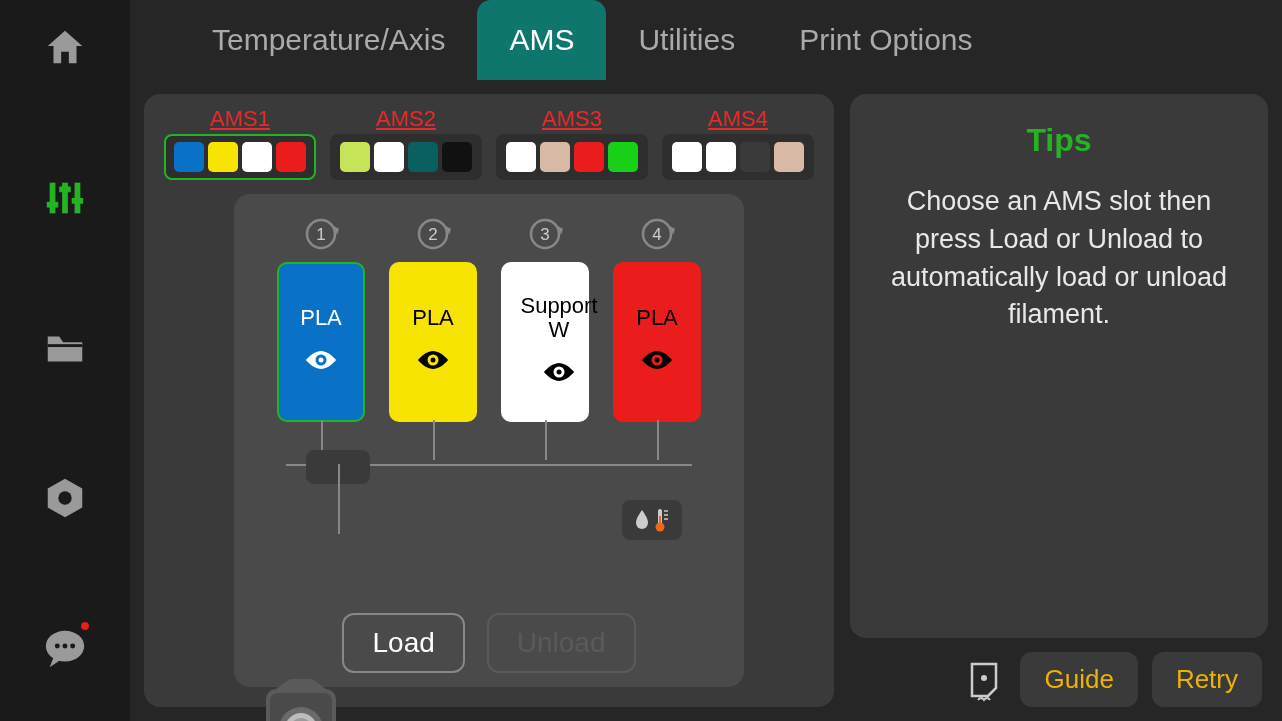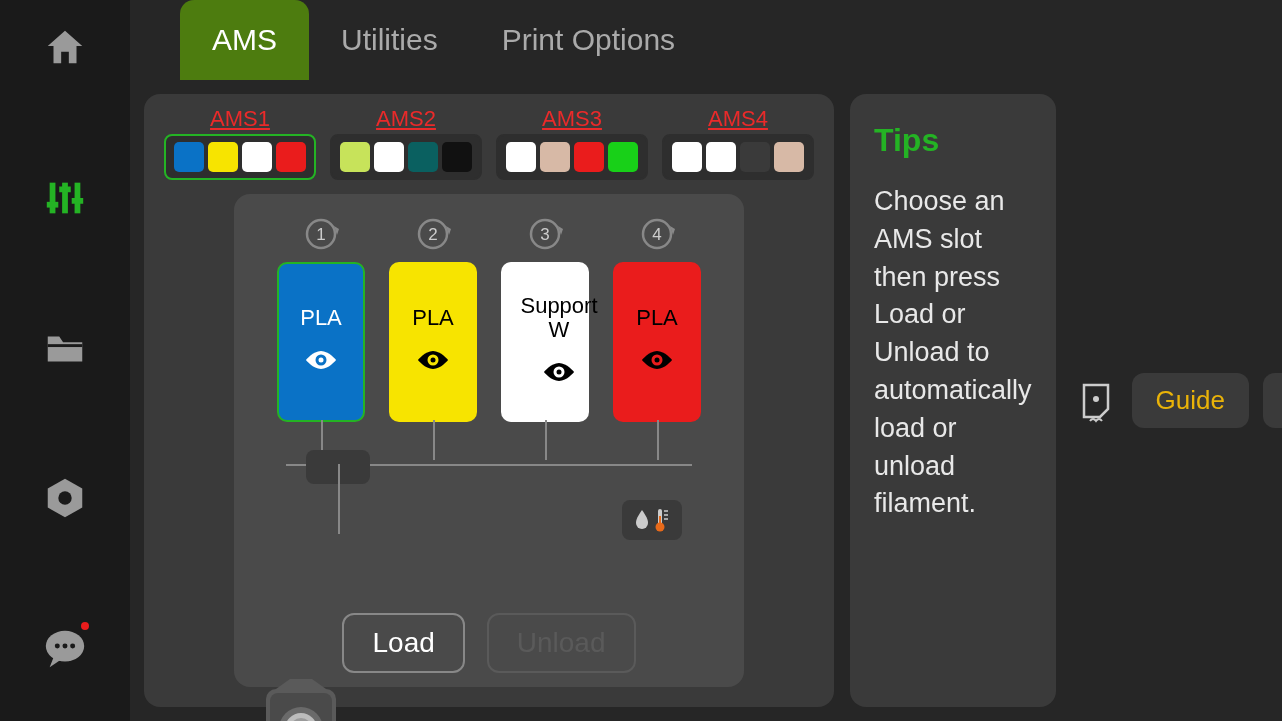--- a/index.html
+++ b/index.html
@@ -10,26 +10,26 @@
   .sidebar { width: 130px; background: #1a1a1a; display: flex; flex-direction: column; align-items: center; padding-top: 18px; gap: 90px; }
   .sidebar-item { width: 60px; height: 60px; display: flex; align-items: center; justify-content: center; cursor: pointer; position: relative; }
   .sidebar-item svg { width: 46px; height: 46px; }
 
   
   .main { flex: 1; display: flex; flex-direction: column; background: #262626; }
 
   
   .tabs { height: 80px; display: flex; align-items: stretch; background: #262626; padding-left: 50px; }
   .tab { padding: 0 32px; display: flex; align-items: center; font-size: 30px; color: #aaaaaa; cursor: pointer; border-radius: 14px 14px 0 0; }
-  .tab.active { background: #4d7c0f; color: #ffffff; }
+  .tab.active { background: #0f766e; color: #ffffff; }
 
   
   .content { flex: 1; display: flex; gap: 16px; padding: 14px; }
   .left-panel { flex: 1; background: #3a3a3a; border-radius: 16px; padding: 12px 20px 20px 20px; display: flex; flex-direction: column; }
-  .right-panel { width: 418px; display: flex; flex-direction: row; gap: 14px; }
+  .right-panel { width: 418px; display: flex; flex-direction: column; gap: 14px; text-align: center; }
 
   
   .ams-tabs { display: flex; gap: 14px; margin-bottom: 14px; }
   .ams-tab { display: flex; flex-direction: column; align-items: center; gap: 2px; cursor: pointer; }
   .ams-tab-label { font-size: 22px; color: #ea2a2a; text-decoration: underline; }
   .ams-tab-box { display: flex; gap: 4px; background: #2e2e2e; border: 2px solid #2e2e2e; border-radius: 8px; padding: 6px 8px; }
   .ams-tab.selected .ams-tab-box { border-color: #24b324; }
   .sw { width: 30px; height: 30px; border-radius: 5px; }
 
   
@@ -104,20 +104,21 @@
           <circle fill="#1a1a1a" cx="8" cy="11" r="1.3"></circle>
           <circle fill="#1a1a1a" cx="12" cy="11" r="1.3"></circle>
           <circle fill="#1a1a1a" cx="16" cy="11" r="1.3"></circle>
         </svg>
       <div style="position:absolute;top:4px;right:6px;width:8px;height:8px;background:#ea1c1c;border-radius:50%;"></div>
     </div>
   </div>
 
   <div class="main">
     <div class="tabs">
+      <div class="tab">Temperature/Axis</div>
       <div class="tab active">AMS</div>
       <div class="tab">Utilities</div>
       <div class="tab">Print Options</div>
     </div>
 
     <div class="content">
 
       <div class="left-panel">
 
         <div class="ams-tabs" id="ams-tabs">

